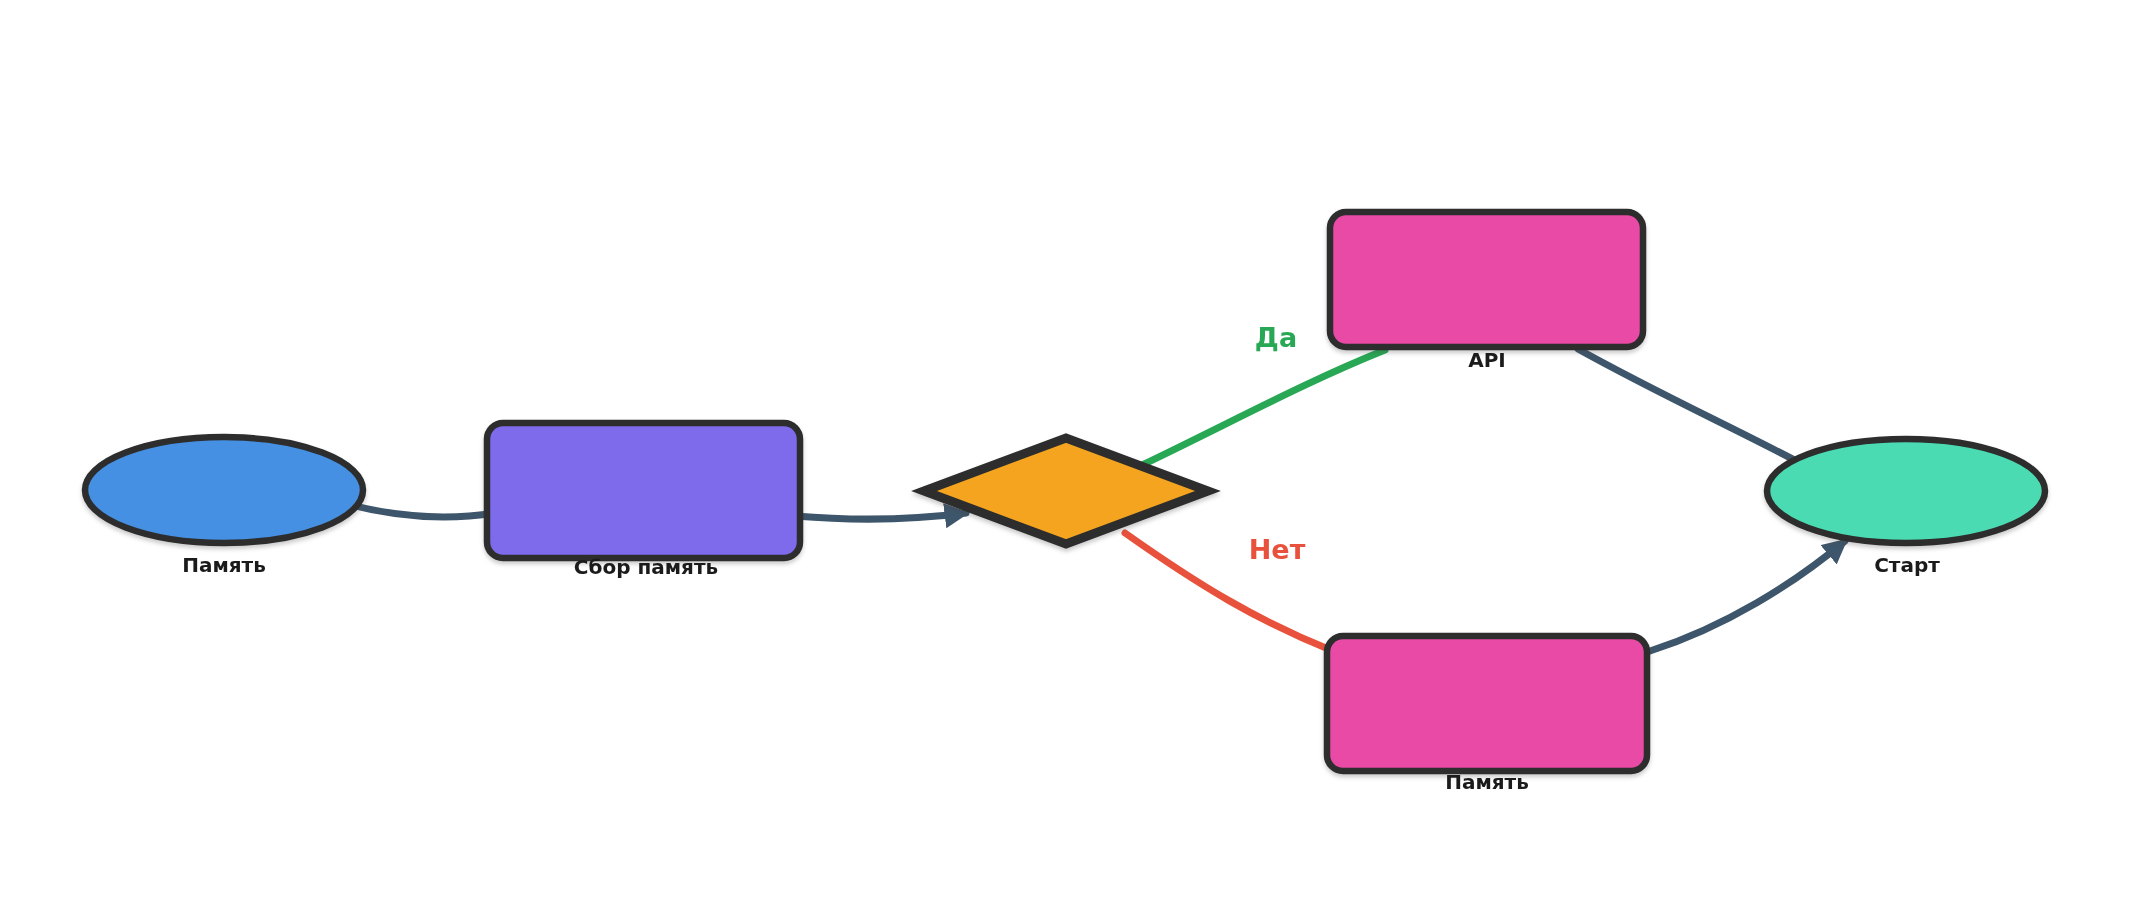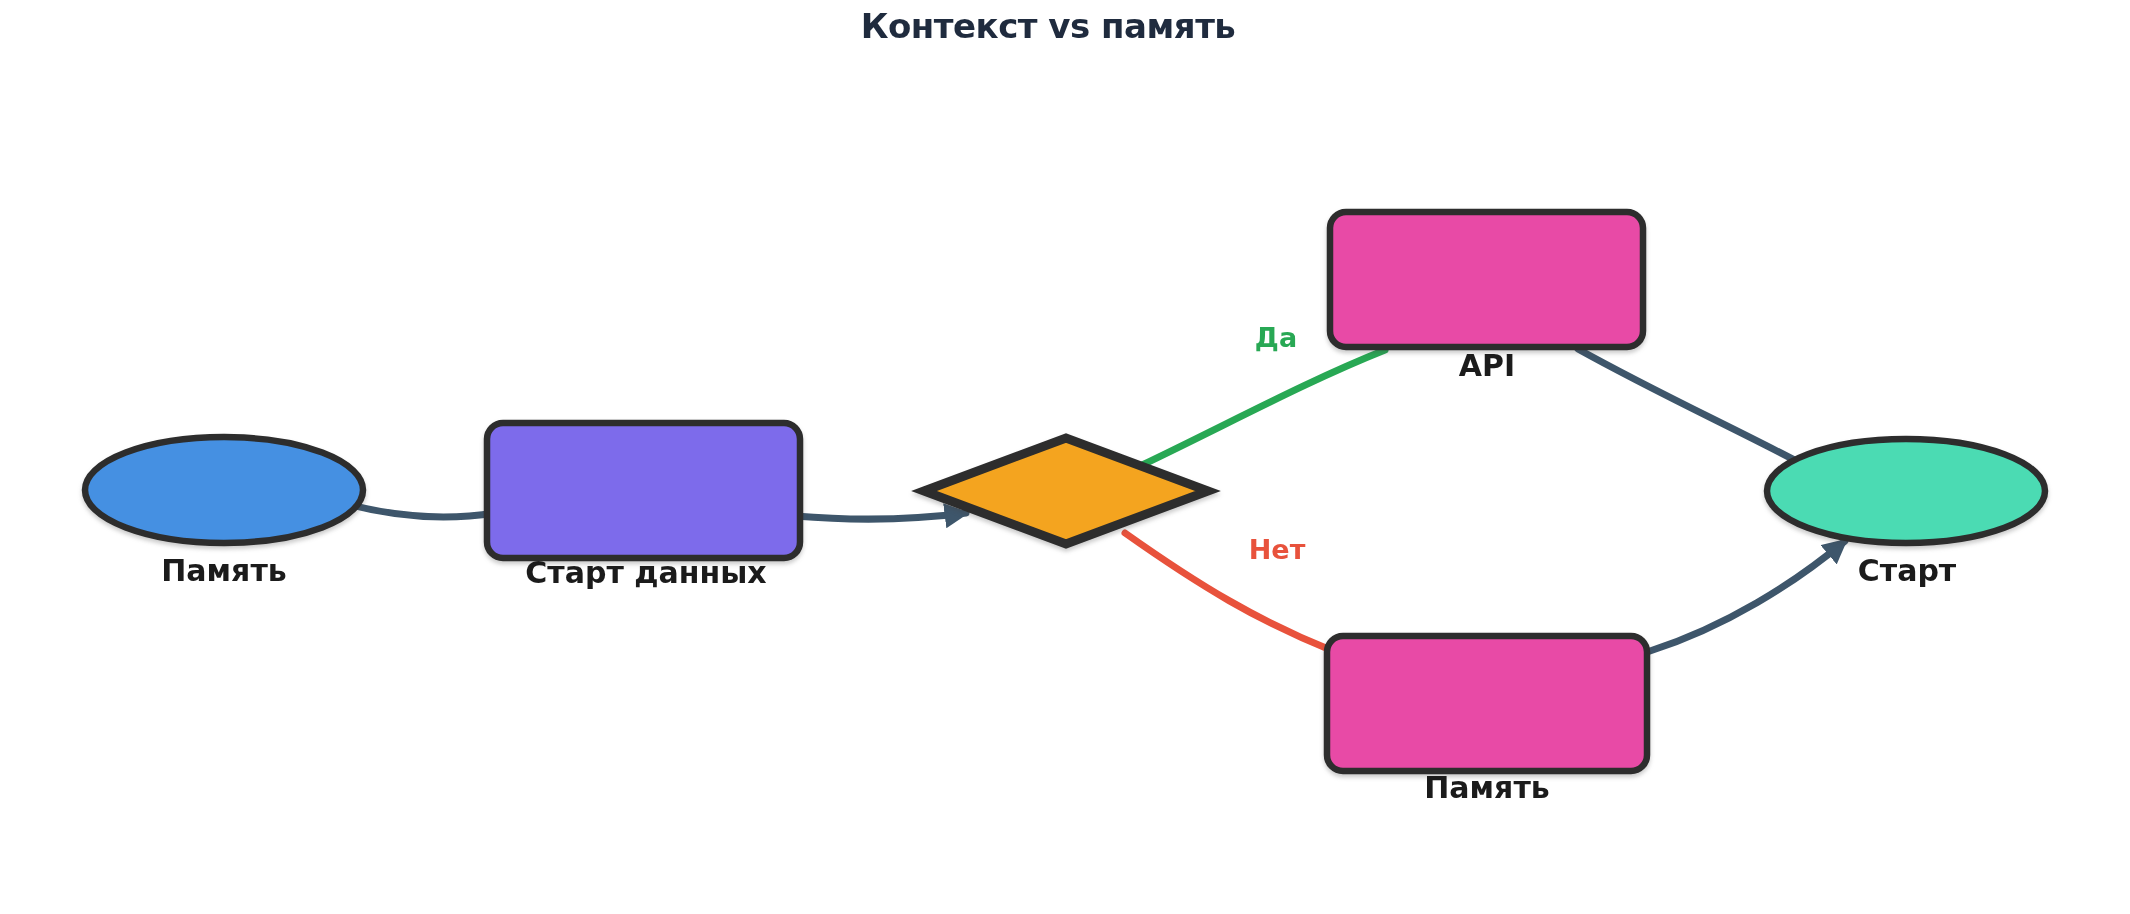--- a/index.html
+++ b/index.html
@@ -48,21 +48,21 @@
     transform: translateX(-50%);
     font-size: 34px;
     font-weight: bold;
     letter-spacing: -0.5px;
     color: var(--c-title);
     white-space: nowrap;
   }
   .node-label {
     position: absolute;
     transform: translateX(-50%);
-    font-size: 30px;
+    font-size: 20px;
     font-weight: bold;
     color: var(--c-label);
     white-space: nowrap;
     line-height: 1.1;
   }
   .edge-label {
     position: absolute;
     transform: translateX(-50%);
     font-size: 27px;
     font-weight: bold;
@@ -96,24 +96,23 @@
     <g class="shapes">
       <ellipse class="shape fill-start" cx="224" cy="490" rx="139" ry="53"></ellipse>
       <rect class="shape fill-process" x="487" y="423" width="313" height="135" rx="16"></rect>
       <polygon class="shape shape-diamond fill-decision" points="924,491 1066,438 1208,491 1066,544"></polygon>
       <rect class="shape fill-data" x="1330" y="212" width="313" height="135" rx="16"></rect>
       <rect class="shape fill-data" x="1327" y="636" width="320" height="135" rx="16"></rect>
       <ellipse class="shape fill-end" cx="1906" cy="491" rx="139" ry="52"></ellipse>
     </g>
   </svg>
 
-  <div class="title">Контекст vs память</div>
 
   <div class="node-label" style="left:224px; top:554px;">Память</div>
-  <div class="node-label" style="left:646px; top:556px;">Старт данных</div>
+  <div class="node-label" style="left:646px; top:556px;">Сбор память</div>
   <div class="node-label" style="left:1487px; top:349px;">API</div>
   <div class="node-label" style="left:1487px; top:771px;">Память</div>
   <div class="node-label" style="left:1907px; top:554px;">Старт</div>
 
   <div class="edge-label edge-label-yes" style="left:1276px; top:323px;">Да</div>
   <div class="edge-label edge-label-no" style="left:1277px; top:535px;">Нет</div>
 
 </div>
 
 </body></html>

